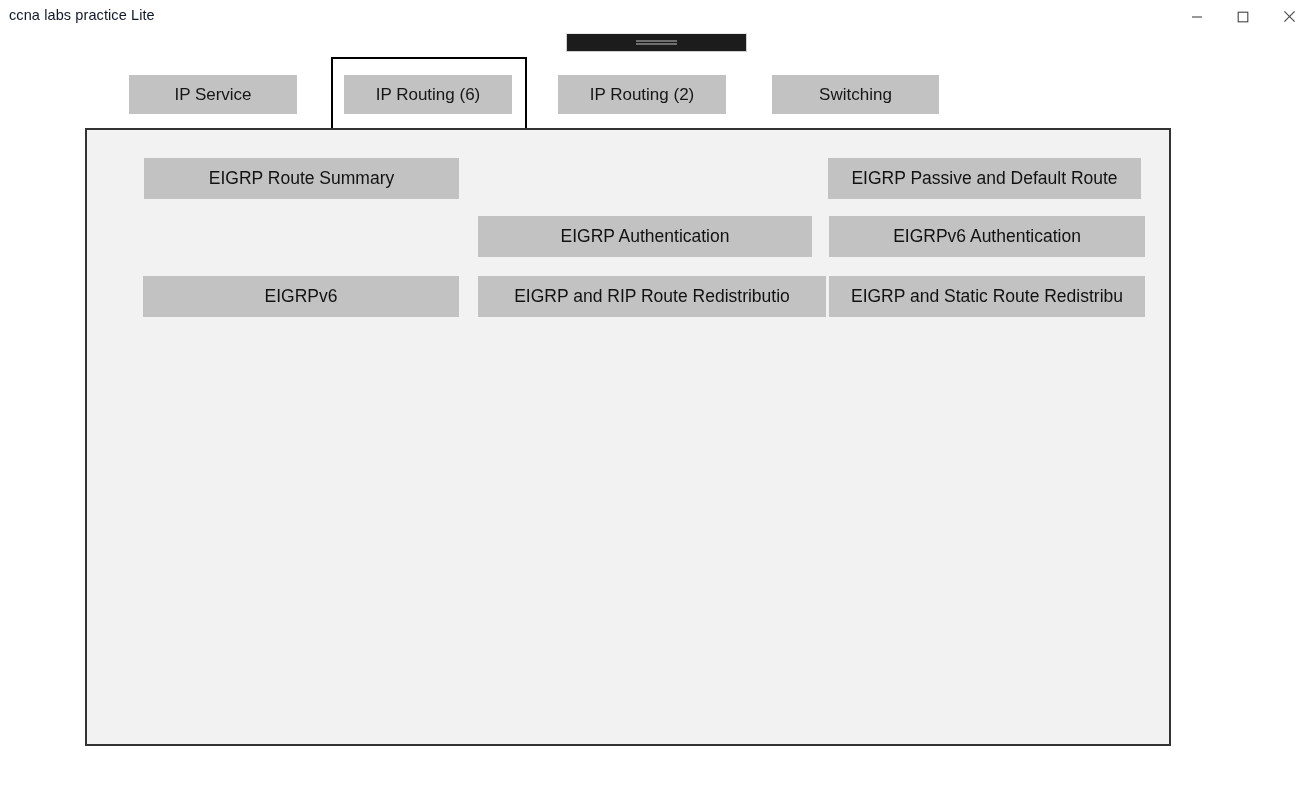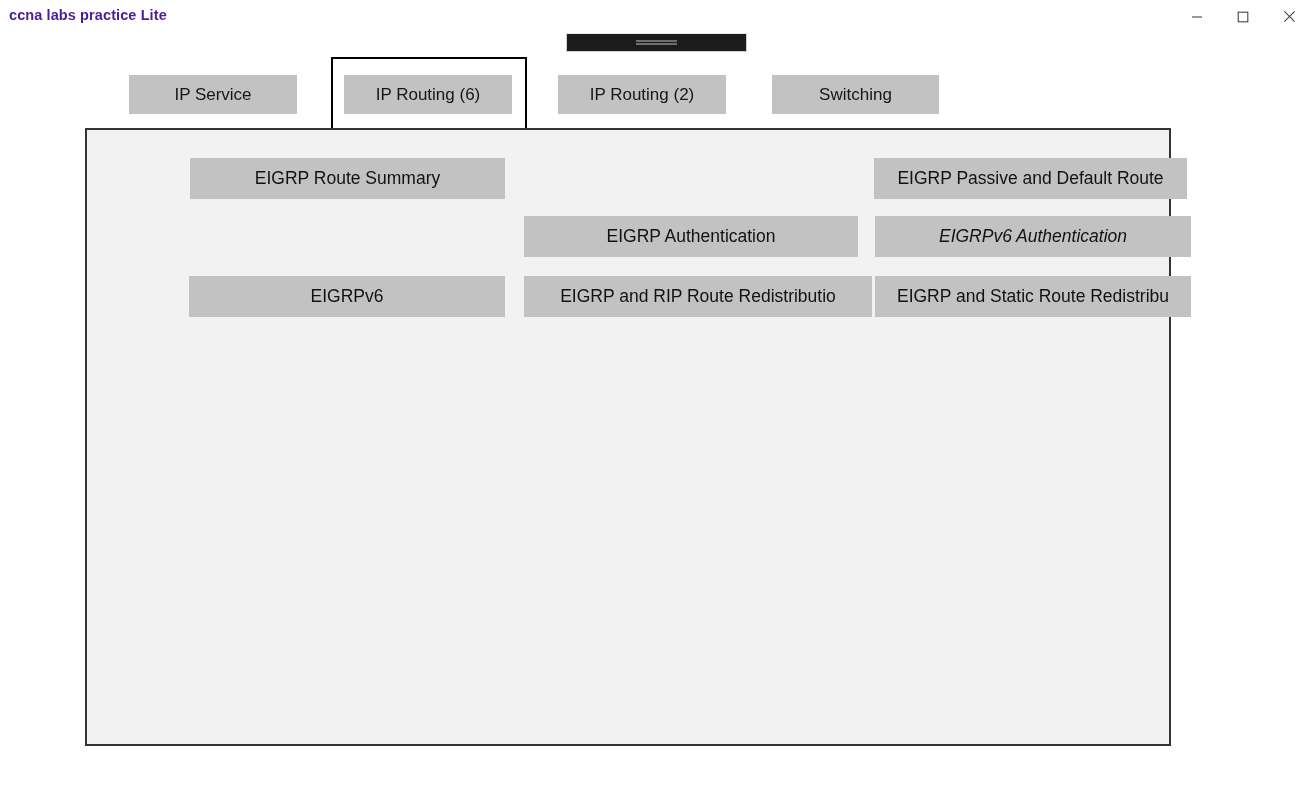--- a/index.html
+++ b/index.html
@@ -22,24 +22,23 @@
     left: 0; top: 0;
     width: 1312px;
     height: 33px;
     background: #ffffff;
   }
   .title-text {
     position: absolute;
     left: 9px;
     top: 7px;
     font-size: 14.5px;
-    color: #4c1d95;
+    color: #0f172a;
     white-space: nowrap;
     letter-spacing: 0.1px;
-    font-weight: bold;
   }
   .winbtns {
     position: absolute;
     right: 0; top: 0;
     height: 33px;
     display: flex;
   }
   .winbtn {
     width: 46px;
     height: 33px;
@@ -127,21 +126,20 @@
     font-family: "Liberation Sans", sans-serif;
     font-size: 17.5px;
     color: #121212;
     display: flex;
     align-items: center;
     justify-content: center;
     cursor: default;
     overflow: hidden;
     white-space: nowrap;
     box-sizing: border-box;
-    margin-left: 46px;
   }
 </style>
 </head>
 <body>
 
 <div class="titlebar">
   <div class="title-text">ccna labs practice Lite</div>
 
   <div class="winbtns">
     <button class="winbtn">
@@ -172,17 +170,17 @@
   <button class="tab" style="left: 129px; top: 20px; width: 168px; height: 39px; background: rgb(194, 194, 194);">IP Service</button>
   <button class="tab" style="left: 344px; top: 20px; width: 168px; height: 39px; background: rgb(194, 194, 194);">IP Routing (6)</button>
   <button class="tab" style="left: 558px; top: 20px; width: 168px; height: 39px; background: rgb(194, 194, 194);">IP Routing (2)</button>
   <button class="tab" style="left: 772px; top: 20px; width: 167px; height: 39px; background: rgb(194, 194, 194);">Switching</button>
 </div>
 
 <div class="panel" style="background: rgb(242, 242, 242); border-color: rgb(51, 51, 51);">
   <button class="labbtn" style="left: 57px; top: 28px; width: 315px; height: 41px; background: rgb(194, 194, 194);">EIGRP Route Summary</button>
   <button class="labbtn" style="left: 741px; top: 28px; width: 313px; height: 41px; background: rgb(194, 194, 194);">EIGRP Passive and Default Route</button>
   <button class="labbtn" style="left: 391px; top: 86px; width: 334px; height: 41px; background: rgb(194, 194, 194);">EIGRP Authentication</button>
-  <button class="labbtn" style="left: 742px; top: 86px; width: 316px; height: 41px; background: rgb(194, 194, 194); font-style: italic;">EIGRPv6 Authentication</button>
+  <button class="labbtn" style="left: 742px; top: 86px; width: 316px; height: 41px; background: rgb(194, 194, 194);">EIGRPv6 Authentication</button>
   <button class="labbtn" style="left: 56px; top: 146px; width: 316px; height: 41px; background: rgb(194, 194, 194);">EIGRPv6</button>
   <button class="labbtn" style="left: 391px; top: 146px; width: 348px; height: 41px; background: rgb(194, 194, 194);">EIGRP and RIP Route Redistributio</button>
   <button class="labbtn" style="left: 742px; top: 146px; width: 316px; height: 41px; background: rgb(194, 194, 194);">EIGRP and Static Route Redistribu</button>
 </div>
 
 </body></html>

